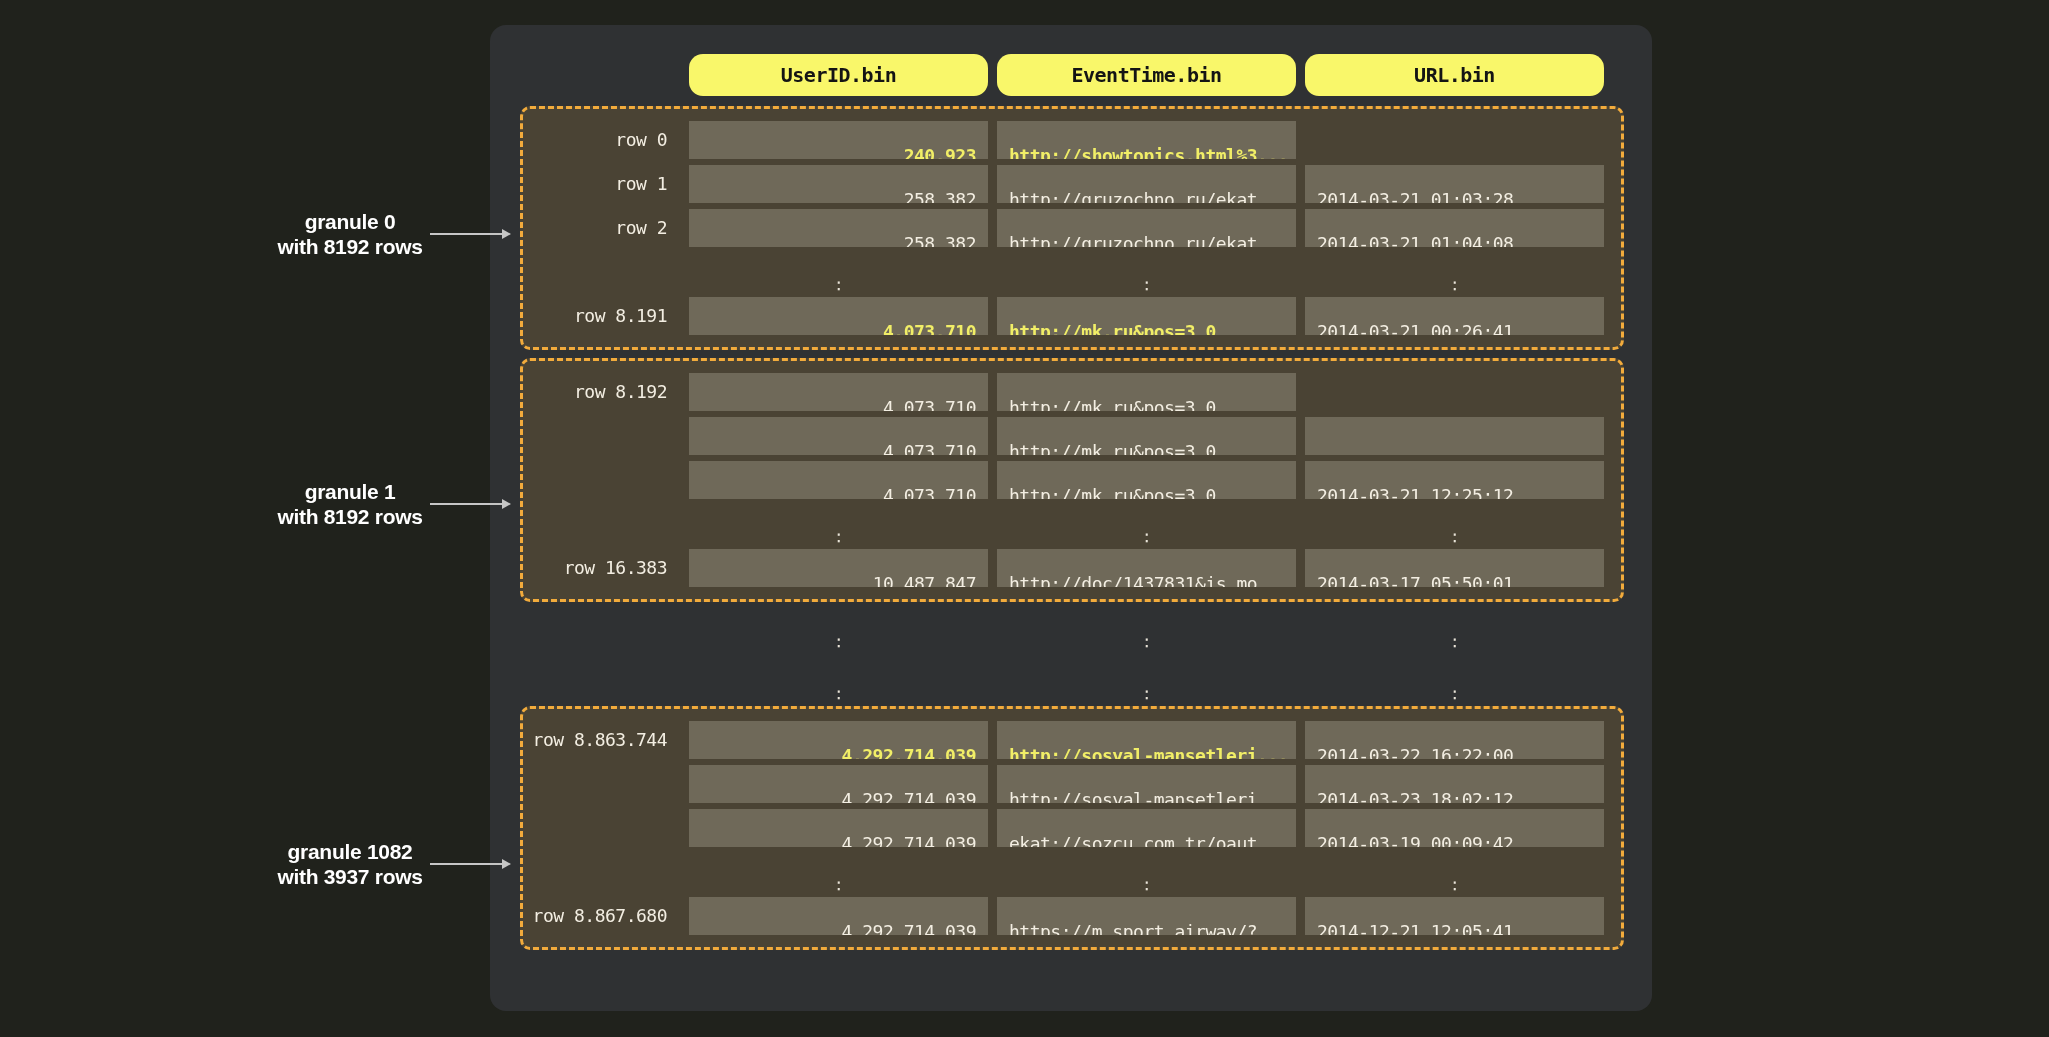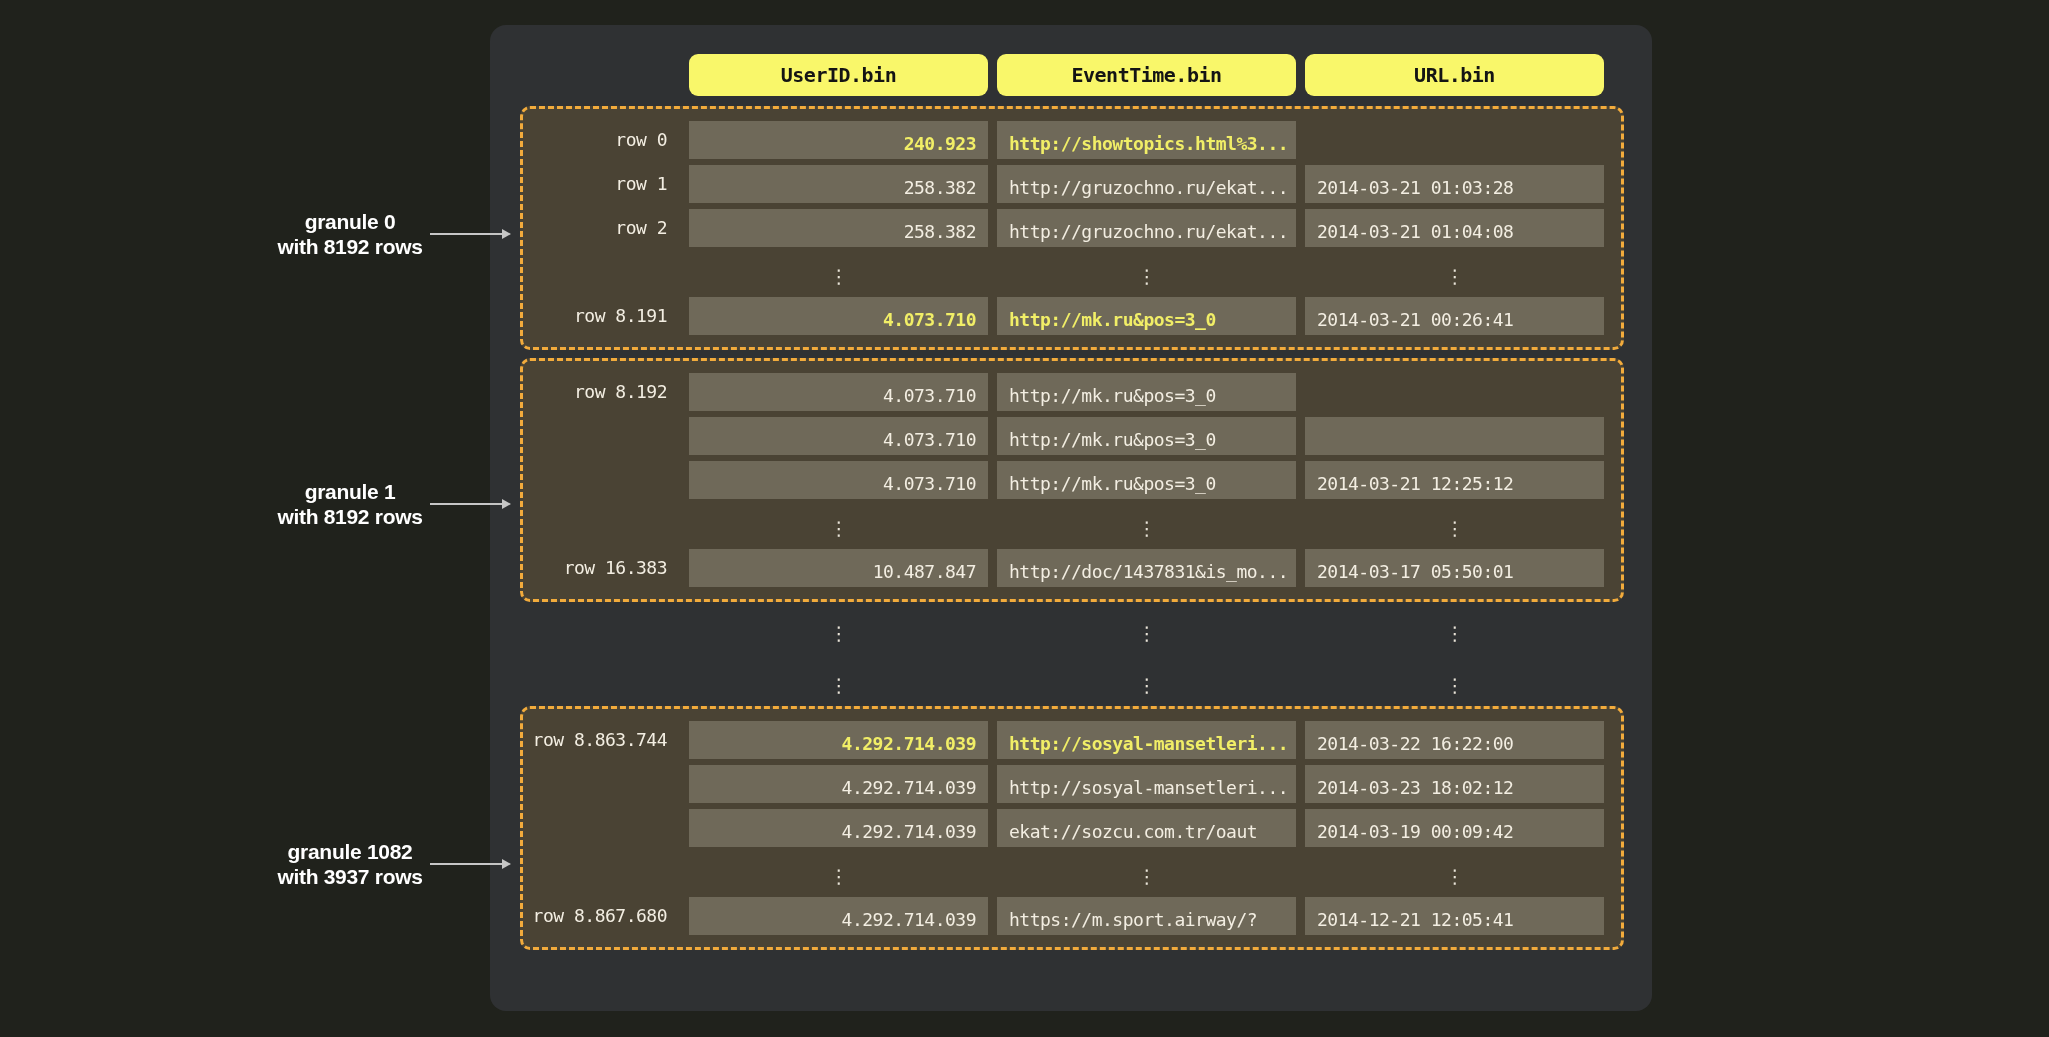--- a/index.html
+++ b/index.html
@@ -8,40 +8,40 @@
     background: var(--page-bg, #20221c);
     font-family: "DejaVu Sans Mono", monospace;
   }
   .panel {
     position:absolute; left:490px; top:25px; width:1162px; height:986px;
     background: var(--panel-bg, #2f3133); border-radius:16px;
   }
   
   .headers { position:absolute; left:199px; top:29px; display:flex; gap:9px; }
   .hbox {
-    width:299px; height:42px; border-radius:9px;
+    width:299px; height:42px; border-radius:14px;
     background: var(--header-bg, #f9f76a); color: var(--header-text, #141414);
     font: 700 20px/42px "DejaVu Sans Mono", monospace; letter-spacing:-0.5px;
     text-align:center; white-space:nowrap;
   }
   
   .content { position:absolute; left:30px; top:81px; width:1104px; }
   .granule {
     box-sizing:border-box; width:1104px; padding:6px 0; margin-bottom:8px;
     border:3px dashed var(--dash, #f2ab3c); border-radius:10px;
     background: var(--granule-bg, #4a4334);
   }
   .row { display:flex; height:38px; margin:6px 0; }
   .rlabel {
     box-sizing:border-box; width:166px; padding-right:22px;
     font-size:18px; line-height:38px; letter-spacing:-0.5px;
     color: var(--text, #f3eee2); text-align:right; white-space:nowrap;
   }
   .cell {
-    box-sizing:border-box; width:299px; margin-right:9px; padding:4px 12px;
+    box-sizing:border-box; width:299px; margin-right:9px; padding:16px 12px;
     background: var(--cell-bg, #6f6959);
     font-size:18px; line-height:38px; letter-spacing:-0.5px;
     color: var(--text, #f3eee2); white-space:nowrap; overflow:hidden;
   }
   .cell:last-child { margin-right:0; }
   .c-uid { text-align:right; }
   .hl { color: var(--accent-text, #f1ee67); font-weight:700; }
   .dotsrow .cell { background:transparent; text-align:center; color:#eae5d9; font-size:19px; }
   .sep { padding-left:3px; }
   .sep1 { margin:8px 0 0 0; }

